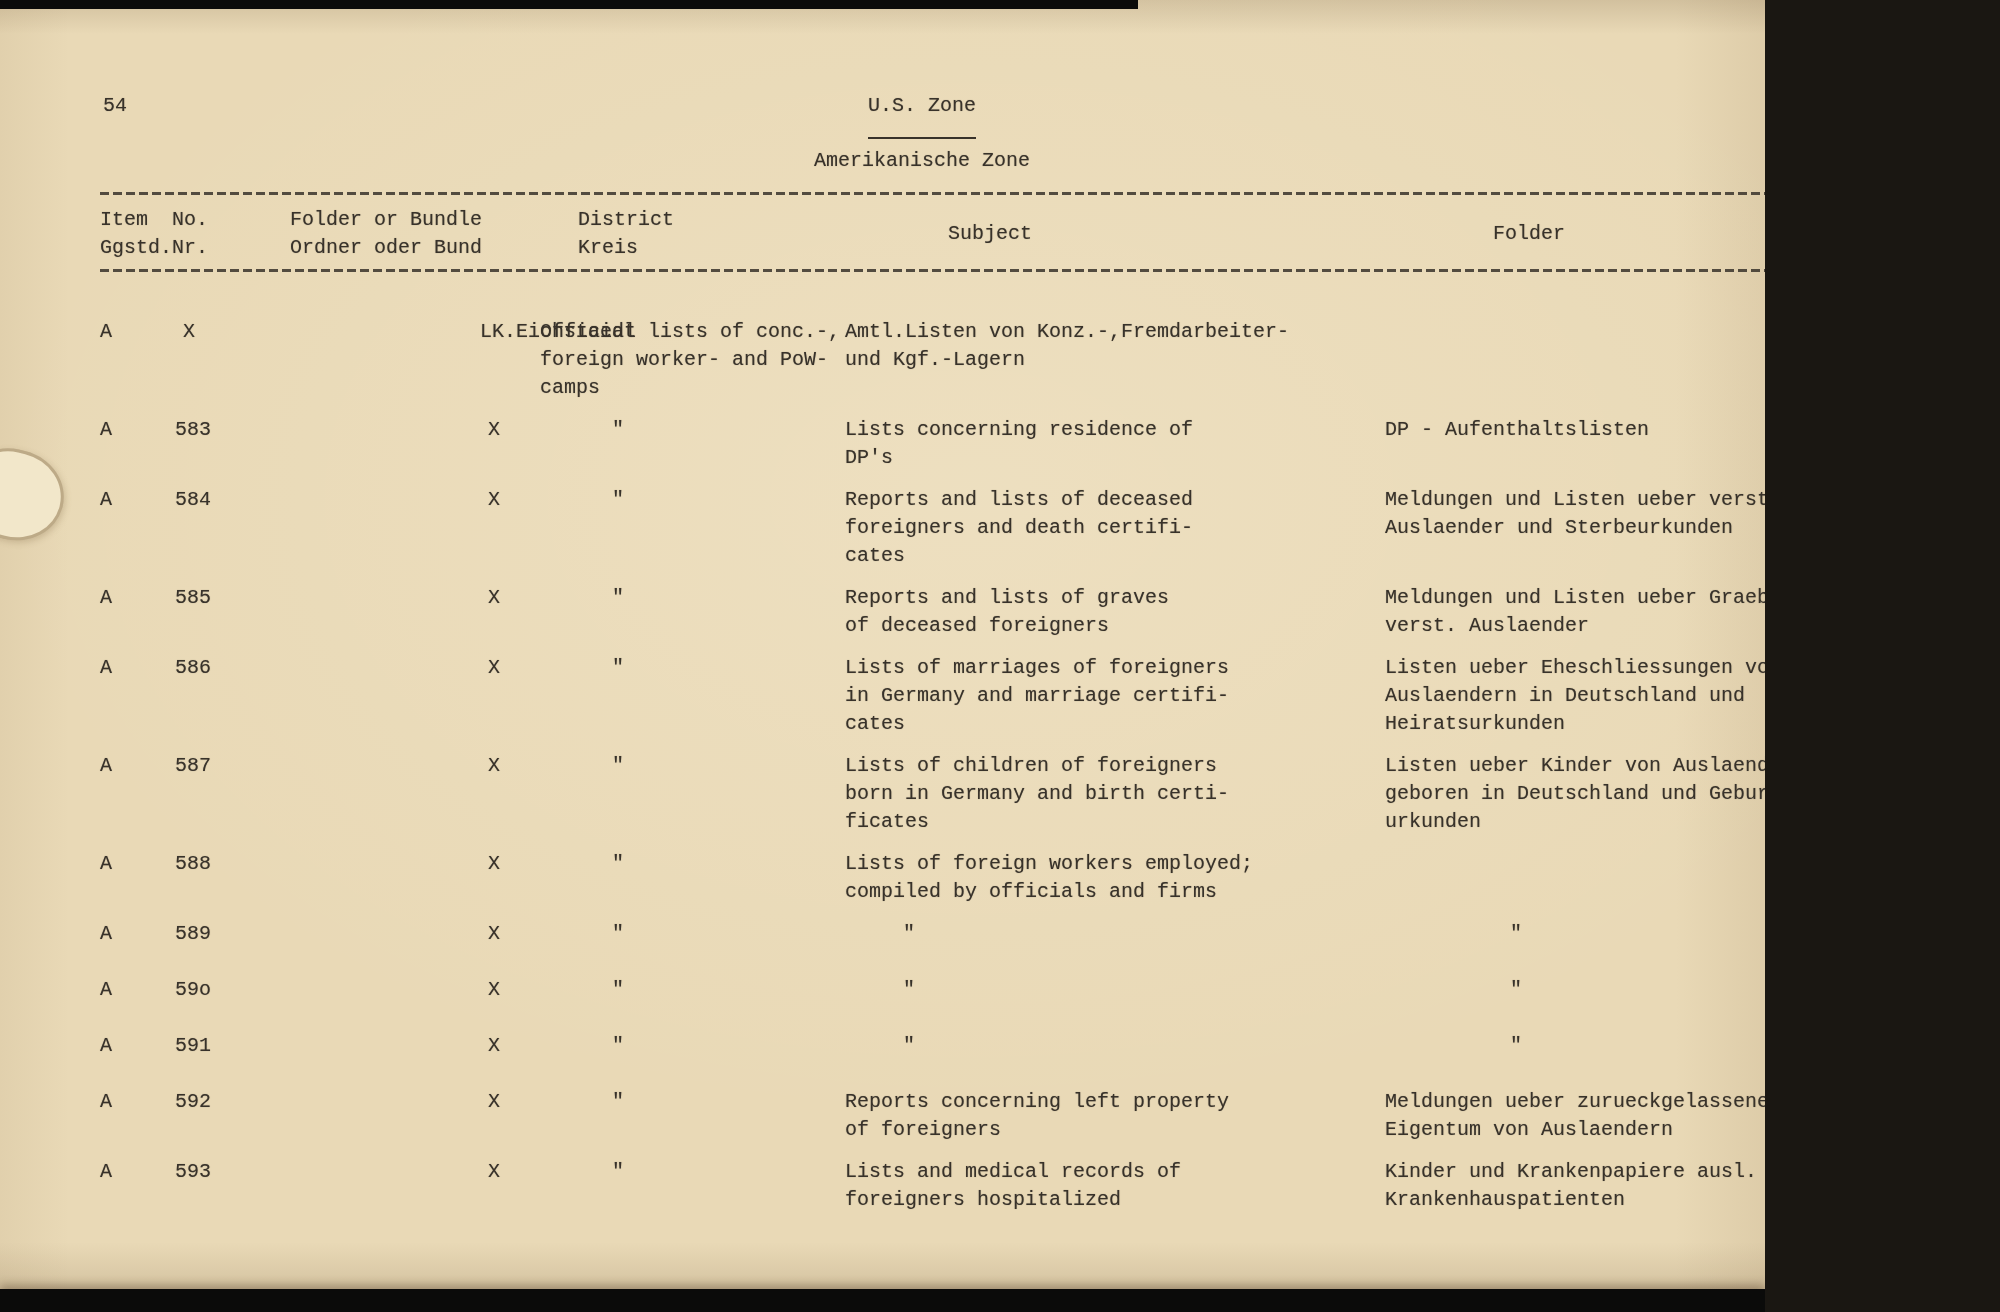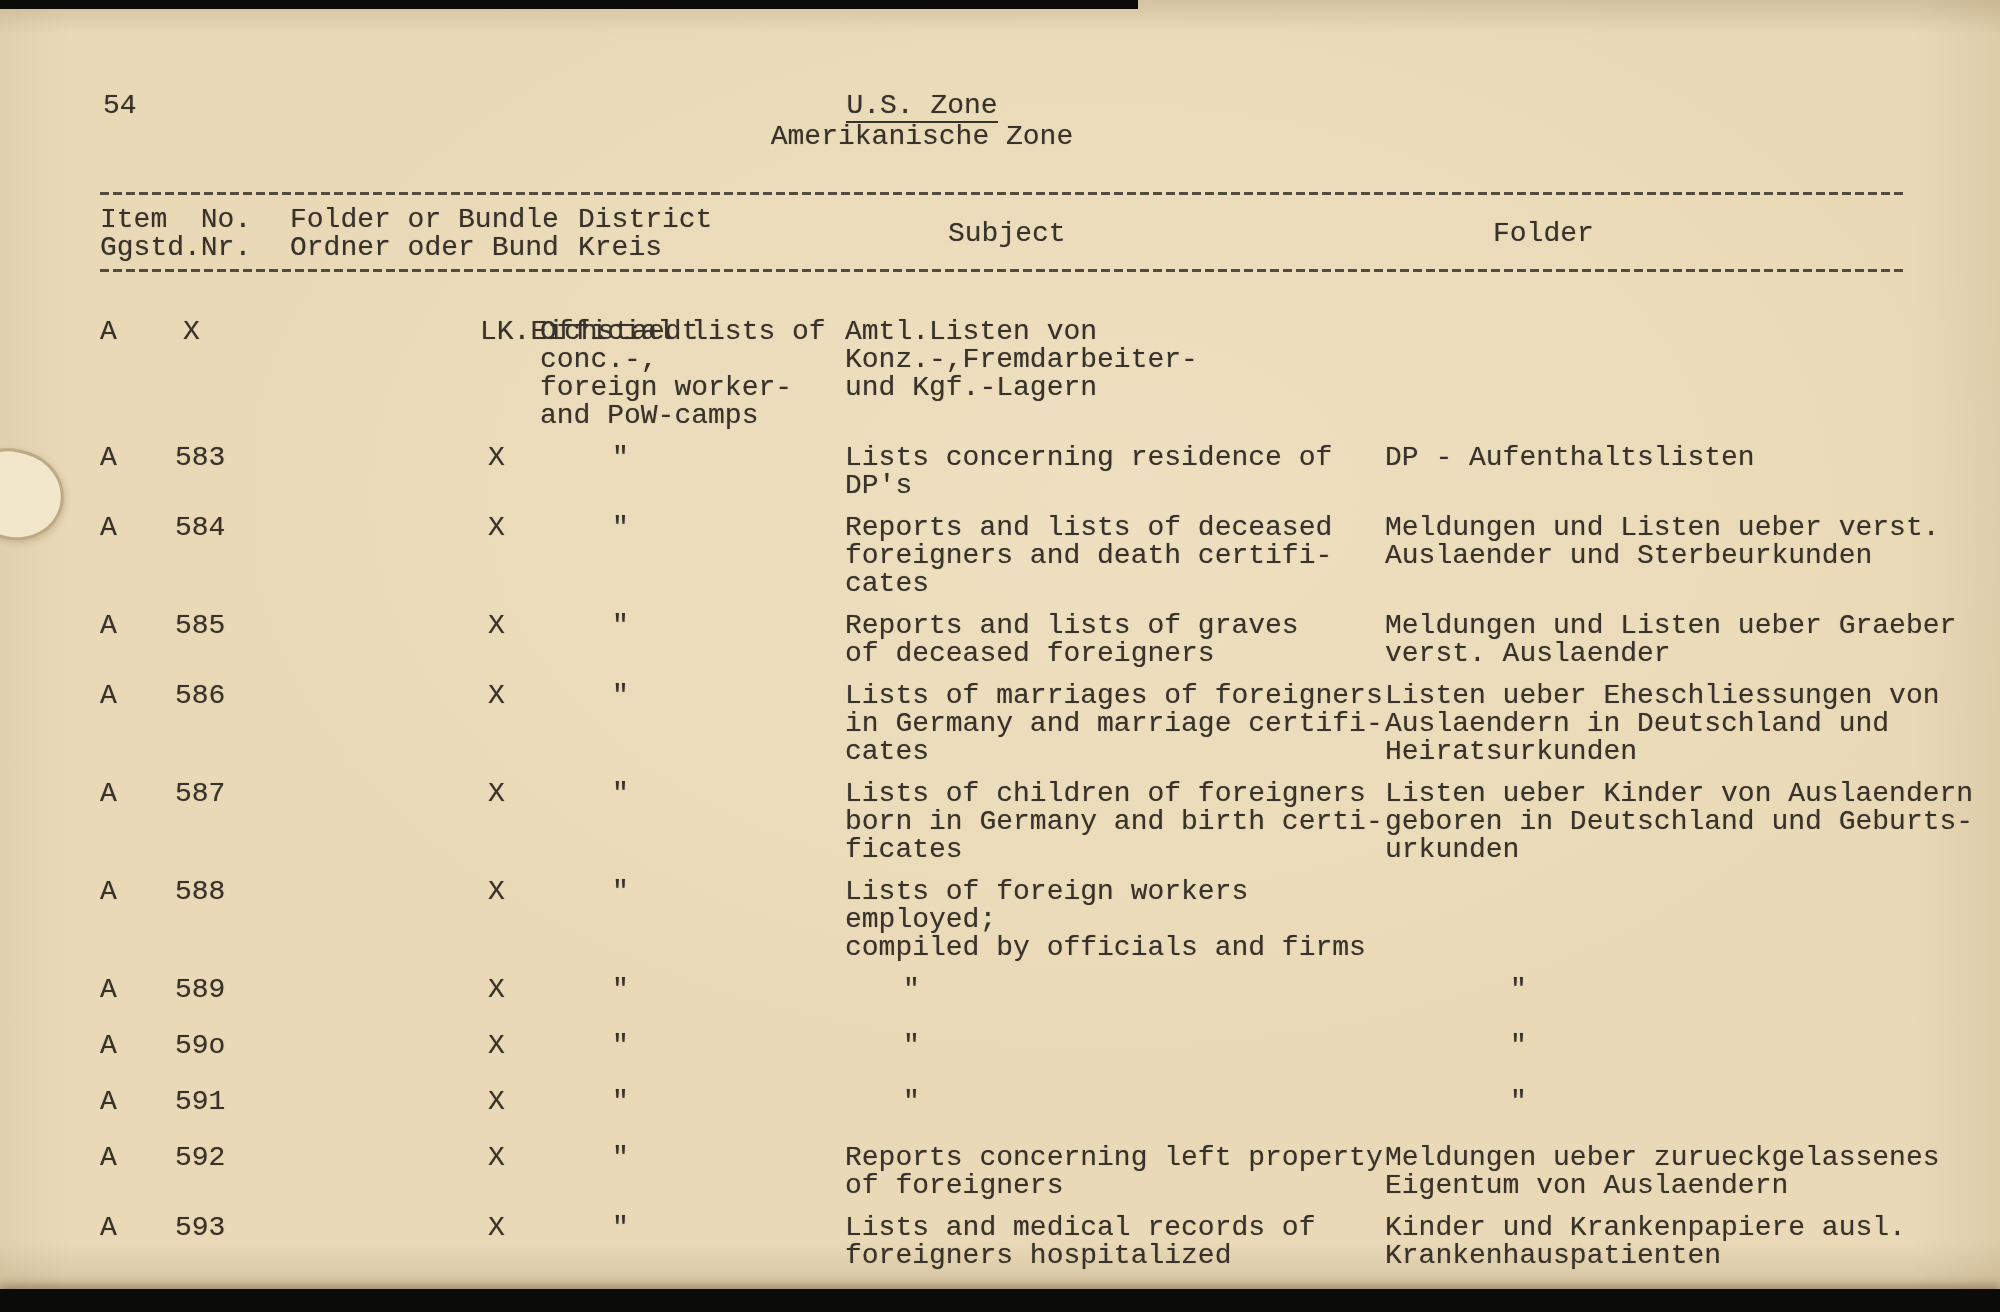--- a/index.html
+++ b/index.html
@@ -1,48 +1,48 @@
 <!DOCTYPE html>
 <html><head>
 <meta charset="utf-8">
 <style>
   html,body{margin:0;padding:0;background:#1a1712;}
   .page{
     position:relative;
-    width:2000px;height:1312px;
+    width:1765px;height:1312px;
     overflow:hidden;
     font-family:"Liberation Mono","DejaVu Sans Mono",monospace;
     color:#38322a;
     background:
       radial-gradient(1400px 900px at 55% 38%, rgba(255,248,230,0.20), rgba(255,248,230,0) 70%),
       linear-gradient(to bottom, rgba(90,65,35,0.16), rgba(90,65,35,0) 34px),
       linear-gradient(to top, rgba(95,70,40,0.22), rgba(95,70,40,0) 70px),
       linear-gradient(to left, rgba(120,90,50,0.10), rgba(120,90,50,0) 90px),
       linear-gradient(to right, rgba(120,90,50,0.07), rgba(120,90,50,0) 70px),
       #e9d9b6;
-    font-size:28px;
+    font-size:20px;
     line-height:28px;
     text-shadow:0 0 1px rgba(56,50,42,0.45);
   }
   
   .scan-bar-top{position:absolute;top:0;left:0;width:1138px;height:9px;background:#0b0b0a;}
   .scan-bar-bottom{position:absolute;bottom:0;left:0;width:100%;height:23px;background:#0b0b0a;box-shadow:0 -4px 10px rgba(60,40,20,0.35);}
   .clip-artifact{
     position:absolute;left:-34px;top:450px;width:92px;height:84px;
     background:#f2e7ca;
     border:3px solid rgba(145,120,80,0.55);
     border-radius:46% 54% 54% 46%;
     transform:rotate(14deg);
     box-shadow:2px 2px 6px rgba(120,95,60,0.25);
   }
   
   .page-number{position:absolute;left:103px;top:92px;}
   .title-block{position:absolute;top:92px;left:0;width:1844px;text-align:center;}
-  .doc-title{display:inline-block;border-bottom:2px solid #38322a;padding-bottom:1px;}
-  .doc-subtitle{margin-top:0;}
+  .doc-title{display:inline-block;border-bottom:2px solid #38322a;padding-bottom:17px;}
+  .doc-subtitle{margin-top:8px;}
   
   .rule{
     position:absolute;left:100px;width:1806px;height:3px;
     background:repeating-linear-gradient(to right,#38322a 0 9px,rgba(0,0,0,0) 9px 13px);
     opacity:.85;
   }
   .rule-1{top:192px;}
   .rule-2{top:269px;}
   
   .table-header{

